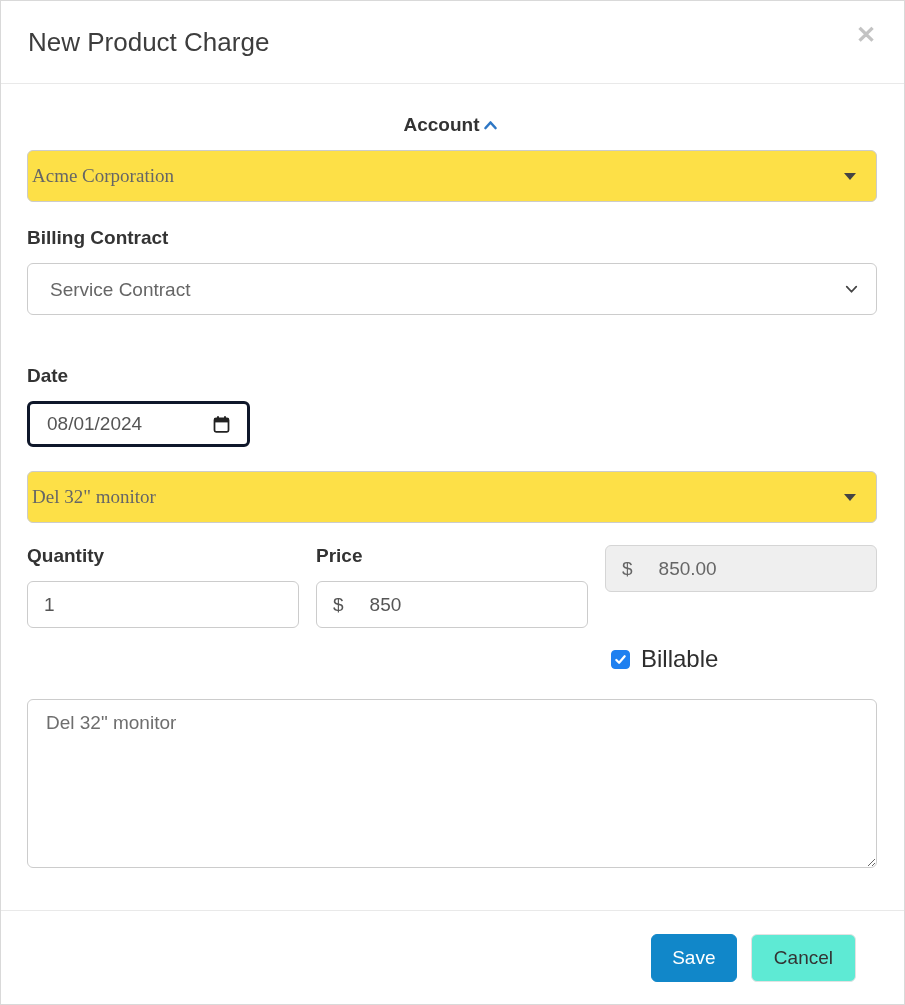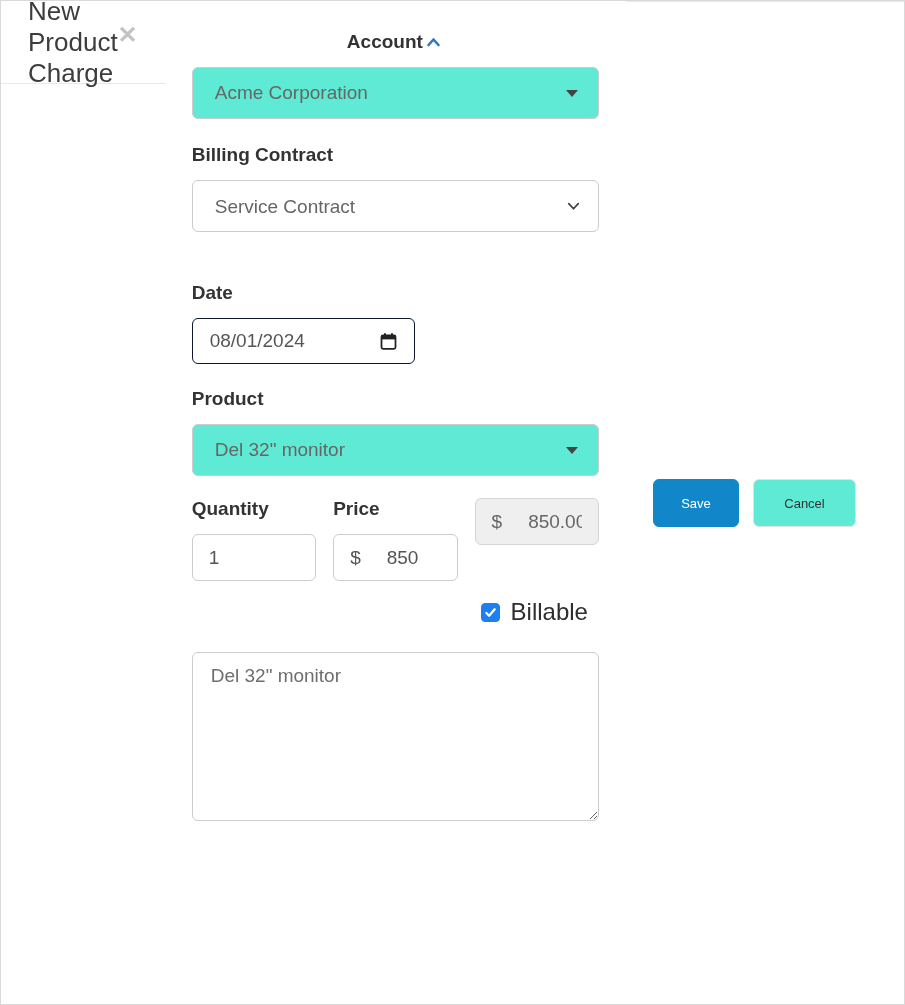--- a/index.html
+++ b/index.html
@@ -3,21 +3,21 @@
 <meta charset="utf-8">
 <style>
   * { box-sizing: border-box; margin: 0; padding: 0; }
   html, body { width: 905px; height: 1005px; background: #fff; }
   body { font-family: "Liberation Sans", "DejaVu Sans", sans-serif; }
 
   .modal {
     width: 905px; height: 1005px;
     background: #fff;
     border: 1px solid #d9d9d9;
-    display: flex; flex-direction: row;
+    display: flex; flex-direction: column;
   }
 
   
   .modal-header {
     height: 83px; flex: 0 0 83px;
     padding: 0 28px 0 27px;
     display: flex; align-items: center; justify-content: space-between;
     border-bottom: 1px solid #e9e9e9;
   }
   .modal-title { font-size: 26px; font-weight: 400; color: #3d3d3d; }
@@ -43,23 +43,23 @@
     margin-bottom: 14px;
   }
   .section-head .field-label { margin-bottom: 0; }
   .collapse-toggle { background: none; border: none; cursor: pointer; padding: 2px; line-height: 0; }
 
   
   .select-box {
     height: 52px; width: 100%;
     border: 1px solid #ccc; border-radius: 6px;
     display: flex; align-items: center; justify-content: space-between;
-    padding: 0 20px 0 22px;
+    padding: 0 20px 0 4px;
     font-size: 19px; color: #666;
-    background: #5eead4; cursor: pointer;
+    background: #fde047; cursor: pointer; font-family: Liberation Serif, serif;
   }
   .caret-down {
     width: 0; height: 0;
     border-left: 6px solid transparent;
     border-right: 6px solid transparent;
     border-top: 7px solid #444;
   }
   .mb25 { margin-bottom: 25px; }
   .mb50 { margin-bottom: 50px; }
   .mb22 { margin-bottom: 22px; }
@@ -77,21 +77,21 @@
     background: #fff; cursor: pointer;
   }
   .native-select-wrap .chev {
     position: absolute; right: 16px; top: 50%; transform: translateY(-50%);
     pointer-events: none; line-height: 0;
   }
 
   
   .date-box {
     width: 223px; height: 46px;
-    border: 1px solid #0f172a; border-radius: 6px;
+    border: 3px solid #0f172a; border-radius: 6px;
     display: flex; align-items: center; justify-content: space-between;
     padding: 0 15px 0 17px;
     font-size: 19px; color: #555;
     background: #fff; cursor: text;
   }
   .cal-icon { line-height: 0; }
 
   
   .triple-grid {
     display: grid;
@@ -152,21 +152,21 @@
   
   .modal-footer {
     flex: 0 0 94px;
     border-top: 1px solid #e9e9e9;
     display: flex; align-items: center; justify-content: flex-end;
     gap: 14px;
     padding: 0 48px 0 27px;
   }
   .btn {
     height: 48px; border-radius: 6px;
-    font-size: 13px; cursor: pointer;
+    font-size: 19px; cursor: pointer;
     font-family: "Liberation Sans", "DejaVu Sans", sans-serif;
   }
   .btn-save {
     background: #1187c9; border: 1px solid #1187c9; color: #fff;
     padding: 0 20px; min-width: 86px;
   }
   .btn-cancel {
     background: #5eead4; border: 1px solid #e2e2e2; color: #333;
     padding: 0 22px; min-width: 103px;
   }
@@ -217,21 +217,20 @@
       <span class="cal-icon">
         <svg width="21" height="21" viewBox="0 0 24 24">
           <path d="M8 2.5v3.5 M16 2.5v3.5" stroke="#222" stroke-width="2.2" fill="none"></path>
           <rect x="4" y="5" width="16" height="15.5" rx="1.8" fill="none" stroke="#222" stroke-width="2"></rect>
           <rect x="4" y="5" width="16" height="4.6" fill="#222"></rect>
         </svg>
       </span>
     </div>
 
     
-    <label class="field-label">Product</label>
     <div class="select-box mb22" role="combobox">
       <span>Del 32" monitor</span>
       <span class="caret-down"></span>
     </div>
 
     
     <div class="triple-grid">
       <div>
         <label class="field-label">Quantity</label>
         <input class="text-input" type="text" value="1" style="">

